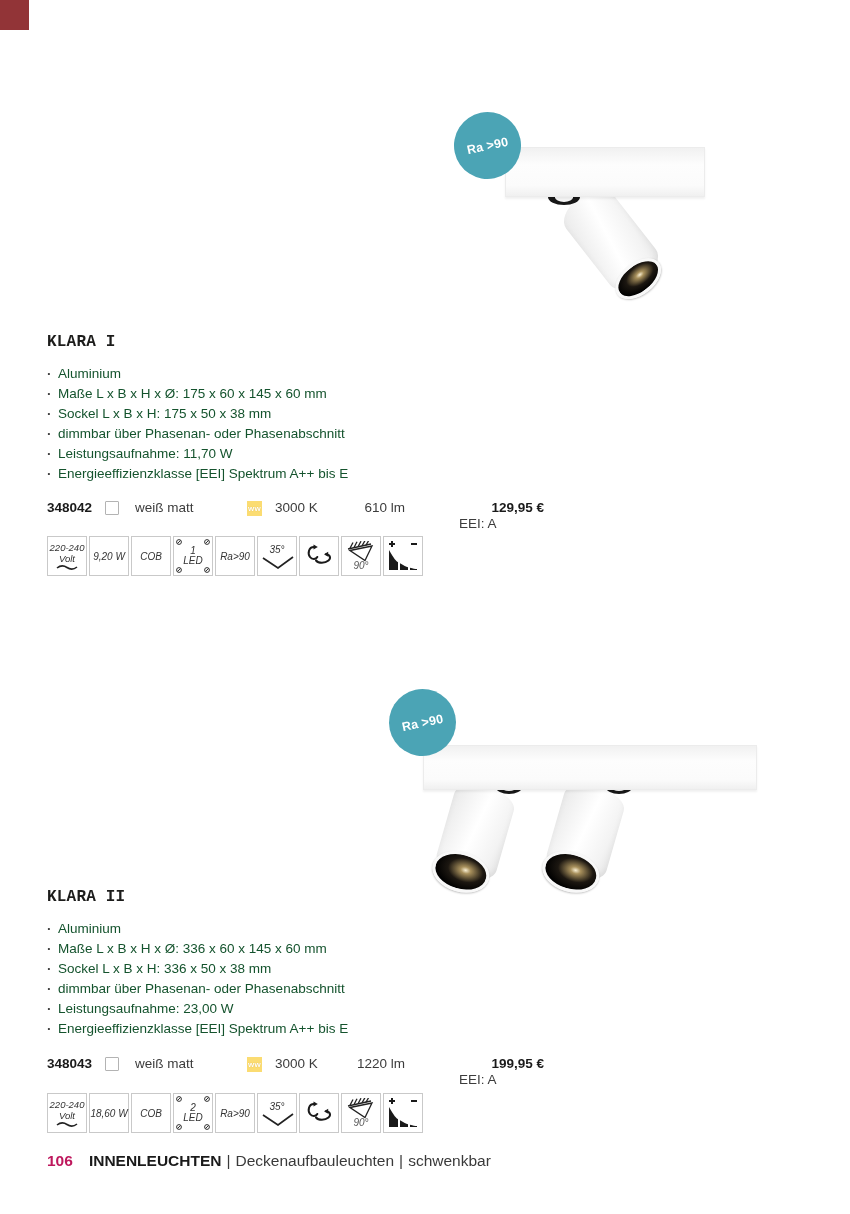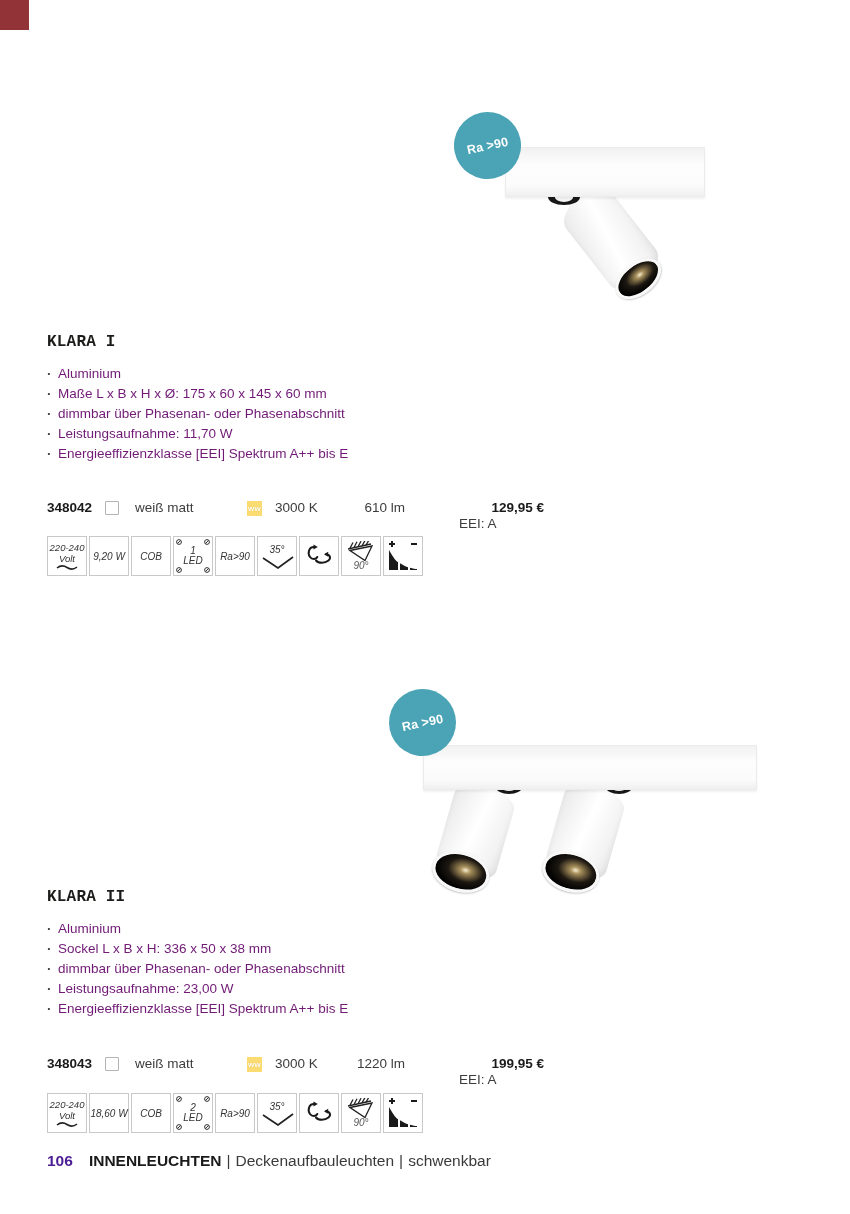--- a/index.html
+++ b/index.html
@@ -60,21 +60,21 @@
   .photo-2 .head-a { left:74px;  top:108px; width:62px; height:92px; transform:rotate(16deg); }
   .photo-2 .head-b { left:184px; top:108px; width:62px; height:92px; transform:rotate(16deg); }
   .photo-2 .face { left:-1px; bottom:-16px; width:58px; height:40px; }
 
   
   .product-text { position:absolute; left:47px; width:510px; }
   .pt-1 { top:333px; }
   .pt-2 { top:888px; }
   .product-text h2 { font-size:16px; font-weight:bold; color:#1c1c1b; margin-bottom:13px; letter-spacing:.2px;font-family:Liberation Mono, monospace; }
   .bullets { list-style:none; }
-  .bullets li { font-size:13.5px; line-height:20px; color:#701a75; padding-left:11px; position:relative; }
+  .bullets li { font-size:13.5px; line-height:20px; color:#14532d; padding-left:11px; position:relative; }
   .bullets li::before { content:"·"; position:absolute; left:0; top:0; font-weight:bold; color:#3f3f3f; }
 
   
   .order-row { position:absolute; left:47px; width:497px; height:18px; font-size:13.5px; color:#3c3c3c; }
   .or-1 { top:500px; }
   .or-2 { top:1056px; }
   .order-row .artno { position:absolute; left:0; top:0; font-weight:bold; color:#1a1a1a; }
   .order-row .checkbox { position:absolute; left:58px; top:1px; width:14px; height:14px; background:#fff; border:1px solid #b3b3b3; border-radius:1px; }
   .order-row .colorname { position:absolute; left:88px; top:0; }
   .order-row .ww { position:absolute; left:200px; top:1px; width:15px; height:15px; background:#fbdc72; color:#fff; font-size:8px; font-weight:bold; display:flex; align-items:center; justify-content:center; letter-spacing:.2px; text-shadow:0 0 1px #d8ad3c; }
@@ -94,21 +94,21 @@
   }
   .icon-box svg { display:block; }
   .icon-box .tiny { font-size:9.5px; }
   .icon-led .screws { position:absolute; inset:0; }
   .icon-led .num { line-height:10px; }
   .icon-tilt .deg { margin-top:-2px; font-size:10px; color:#555; }
   .icon-beam .deg { margin-bottom:1px; }
 
   
   .footer { position:absolute; left:47px; top:1152px; font-size:15.5px; color:#3a3a3a; }
-  .footer .pagenum { font-weight:bold; color:#4c1d95; margin-right:16px; }
+  .footer .pagenum { font-weight:bold; color:#be185d; margin-right:16px; }
   .footer .section { font-weight:bold; color:#1a1a1a; }
   .footer .sep { margin:0 5px; color:#3a3a3a; }
 </style>
 </head>
 <body>
 
 <div class="red-tab"></div>
 
 <div class="photo photo-1">
   <div class="ra-badge">
@@ -120,20 +120,21 @@
     <div class="barrel"></div>
     <div class="face"></div>
   </div>
 </div>
 
 <div class="product-text pt-1">
   <h2>KLARA I</h2>
   <ul class="bullets">
     <li>Aluminium</li>
     <li>Maße L x B x H x Ø: 175 x 60 x 145 x 60 mm</li>
+    <li>Sockel L x B x H: 175 x 50 x 38 mm</li>
     <li>dimmbar über Phasenan- oder Phasenabschnitt</li>
     <li>Leistungsaufnahme: 11,70 W</li>
     <li>Energieeffizienzklasse [EEI] Spektrum A++ bis E</li>
   </ul>
 </div>
 
 <div class="order-row or-1">
   <span class="artno">348042</span>
   <span class="checkbox"></span>
   <span class="colorname">weiß matt</span>
@@ -237,20 +238,21 @@
   <div class="head head-b">
     <div class="barrel"></div>
     <div class="face"></div>
   </div>
 </div>
 
 <div class="product-text pt-2">
   <h2>KLARA II</h2>
   <ul class="bullets">
     <li>Aluminium</li>
+    <li>Maße L x B x H x Ø: 336 x 60 x 145 x 60 mm</li>
     <li>Sockel L x B x H: 336 x 50 x 38 mm</li>
     <li>dimmbar über Phasenan- oder Phasenabschnitt</li>
     <li>Leistungsaufnahme: 23,00 W</li>
     <li>Energieeffizienzklasse [EEI] Spektrum A++ bis E</li>
   </ul>
 </div>
 
 <div class="order-row or-2">
   <span class="artno">348043</span>
   <span class="checkbox"></span>

